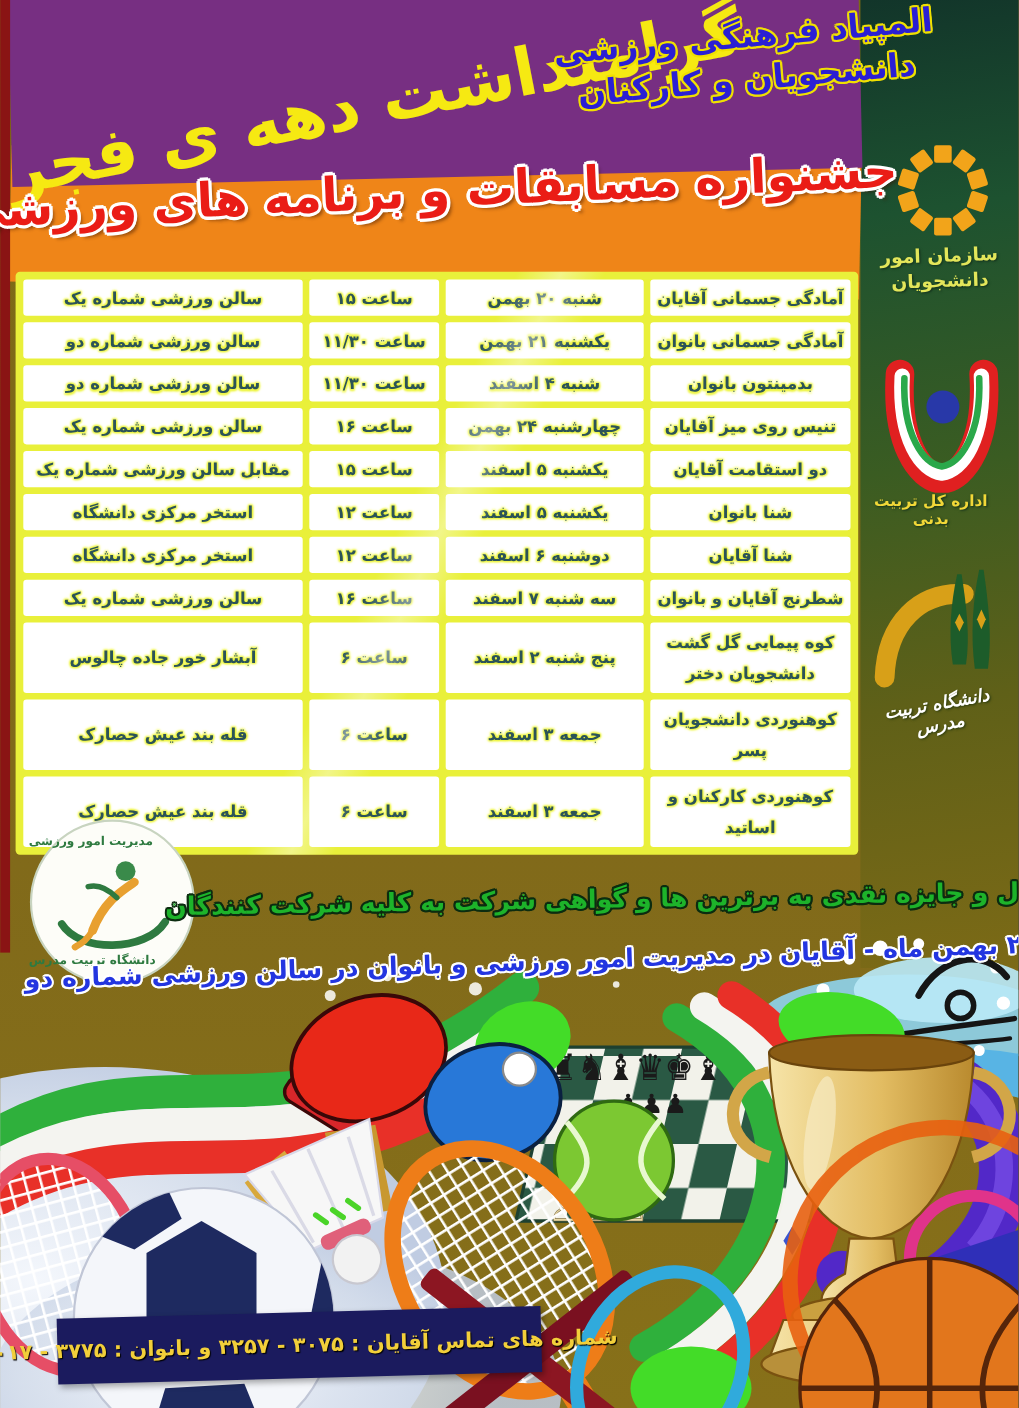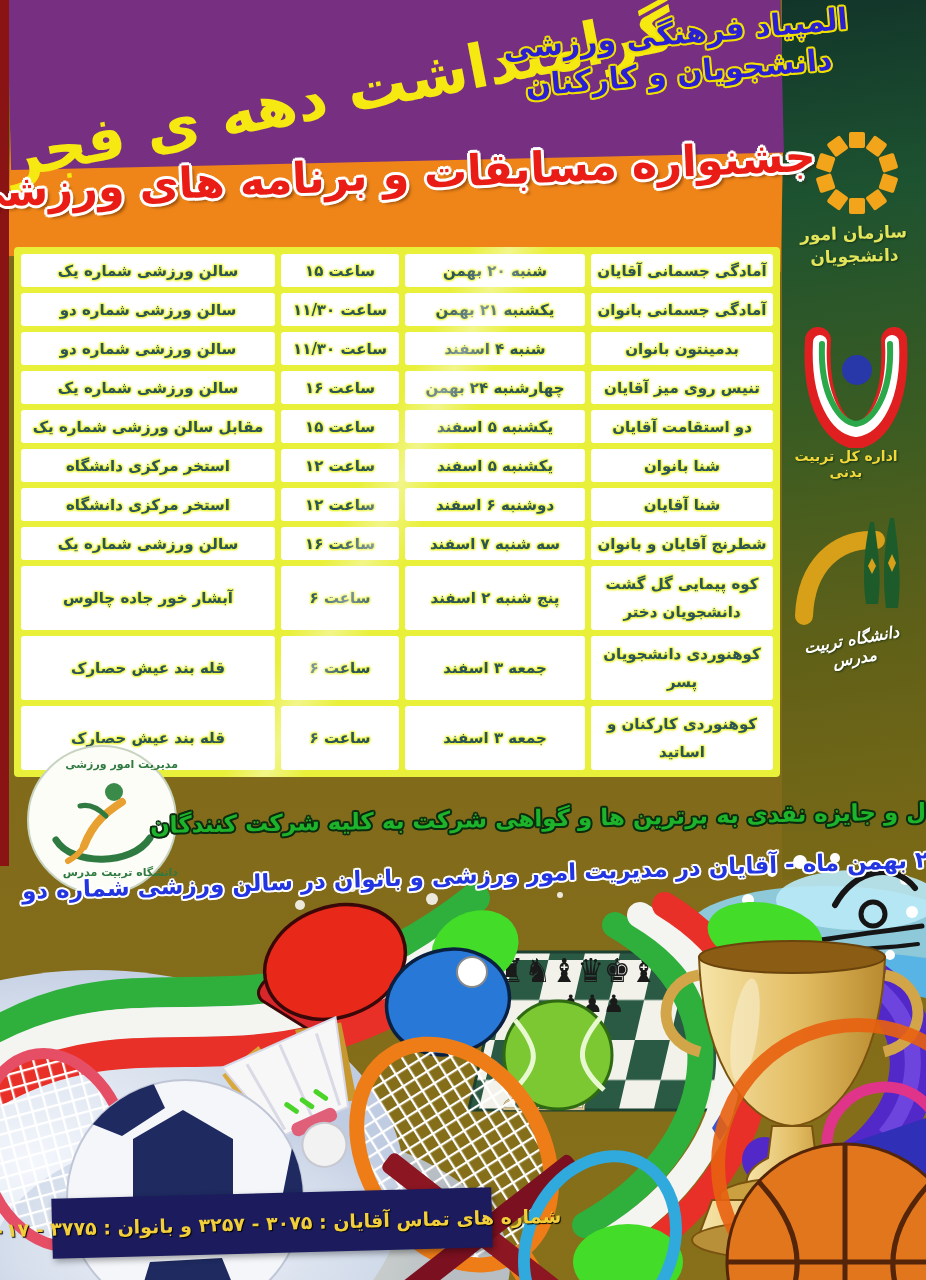--- a/index.html
+++ b/index.html
@@ -69,21 +69,21 @@
     left:776px;top:448px;width:140px;z-index:3;text-align:center;font-size:14px;font-weight:bold;
     color:#f2d838;text-shadow:1px 1px 2px #13301c;
   }
   .tmu-text{
     left:780px;top:630px;width:146px;z-index:3;text-align:center;font-size:16px;font-weight:bold;
     color:#fff;transform:rotate(-10deg);font-style:italic;text-shadow:1px 1px 2px #2a3a10;
   }
   
   .mgmt-logo{left:26px;top:744px;width:152px;height:152px;z-index:5;}
   .mgmt-top,.mgmt-bottom{
-    position:absolute;width:152px;text-align:right;font-size:11px;font-weight:bold;color:#2e7a40;
+    position:absolute;width:152px;text-align:left;font-size:11px;font-weight:bold;color:#2e7a40;
   }
   .mgmt-top{top:14px;}
   .mgmt-bottom{top:122px;}
   
   .note-green{
     left:150px;top:812px;z-index:6;white-space:nowrap;font-size:23px;font-weight:bold;color:#1db32a;
     transform:rotate(-1deg);transform-origin:left center;
     text-shadow:2px 0 0 #0c2c10,-2px 0 0 #0c2c10,0 2px 0 #0c2c10,0 -2px 0 #0c2c10,
       1.5px 1.5px 0 #0c2c10,-1.5px -1.5px 0 #0c2c10,1.5px -1.5px 0 #0c2c10,-1.5px 1.5px 0 #0c2c10;
   }

